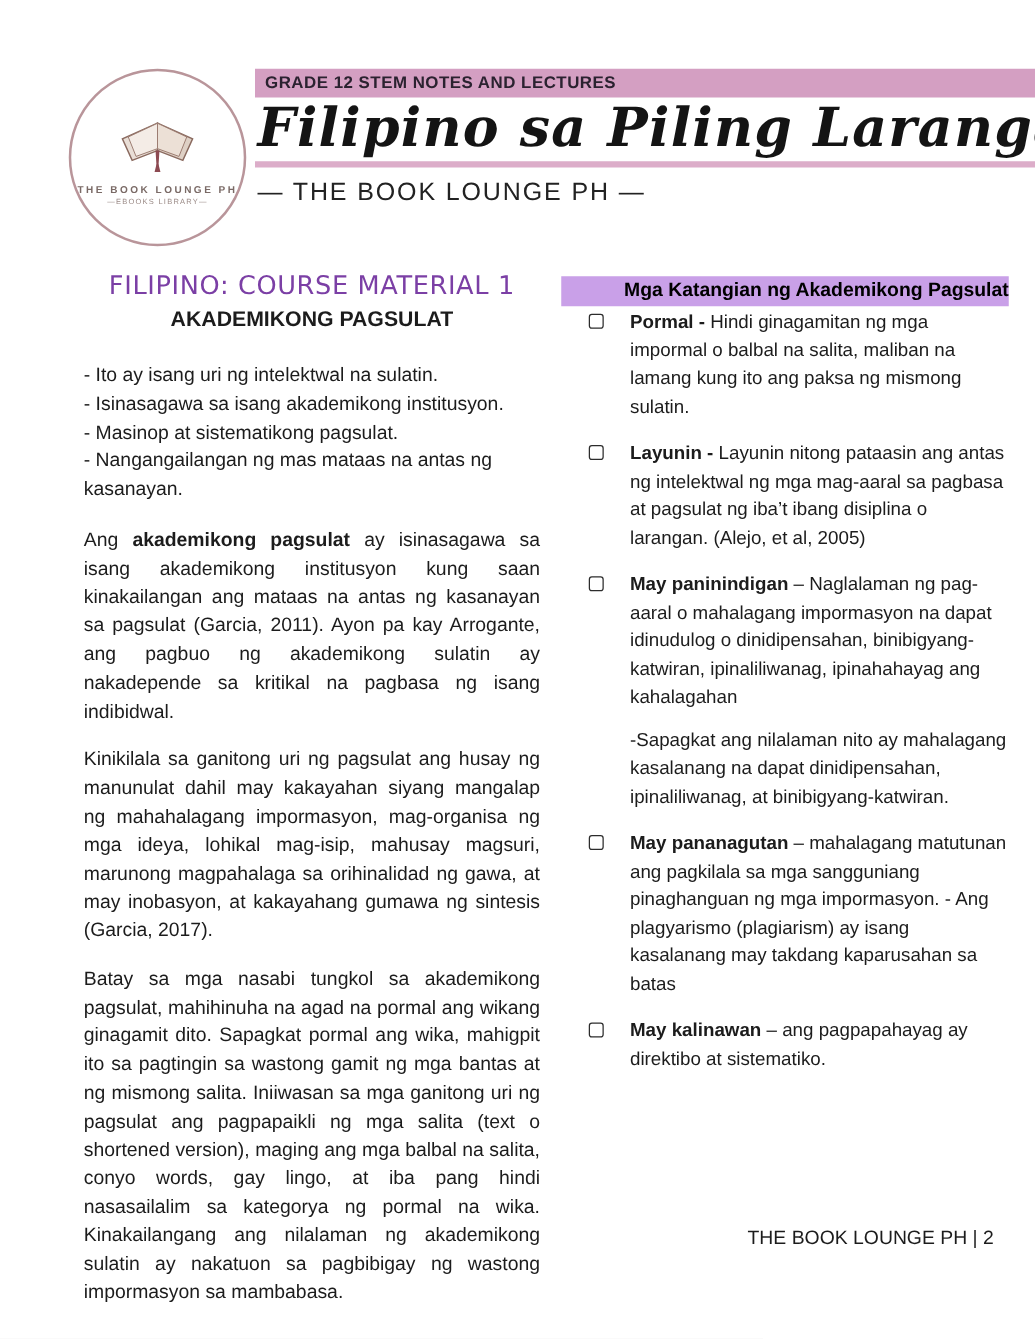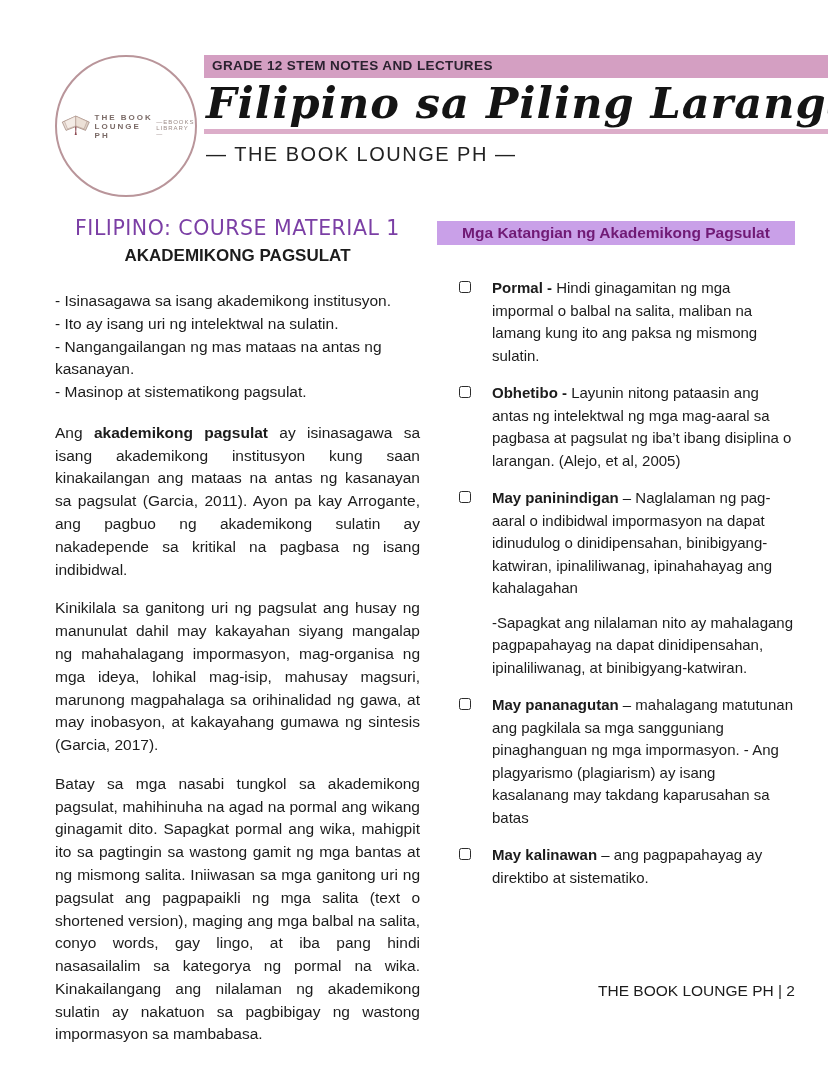--- a/index.html
+++ b/index.html
@@ -12,21 +12,21 @@
     background: #ffffff;
     color: #1c1c1c;
     overflow: hidden;
   }
 
   
   .header { position: absolute; top: 55px; left: 55px; right: 33px; height: 150px; display: flex; }
   .logo {
     width: 142px; height: 142px; flex: 0 0 142px;
     border: 2px solid #b9959a; border-radius: 50%;
-    display: flex; flex-direction: row; align-items: center; justify-content: center;
+    display: flex; flex-direction: column; align-items: center; justify-content: center;
     background: #fff;
   }
   .logo-book { width: 78px; height: 56px; margin-bottom: 4px; }
   .logo-name { font-size: 8px; letter-spacing: 2px; color: #7a6a66; font-weight: bold; }
   .logo-tagline { font-size: 6px; letter-spacing: 1px; color: #9a8a86; margin-top: 3px; }
 
   .header-right { flex: 1; margin-left: 7px; display: flex; flex-direction: column; }
   .grade-banner {
     background: #d49fc2;
     color: #2b2230;
@@ -47,21 +47,21 @@
     margin: 2px 0 2px 2px;
     white-space: nowrap;
   }
   .pink-rule { height: 5px; background: #dcadc9; }
   .header-subtitle {
     margin-top: 9px; margin-left: 2px;
     font-size: 20px; letter-spacing: 1.5px; color: #222;
   }
 
   
-  .columns { position: absolute; top: 208px; left: 55px; right: 33px; display: flex; gap: 17px; }
+  .columns { position: absolute; top: 208px; left: 67px; right: 33px; display: flex; gap: 17px; }
   .col-left  { width: 365px; flex: 0 0 365px; }
   .col-right { width: 358px; flex: 0 0 358px; }
 
   .course-title {
     text-align: center;
     font-family: "DejaVu Sans", sans-serif;
     color: #7b3fa5;
     font-size: 20.5px;
     letter-spacing: 0.5px;
     margin-top: 8px;
@@ -72,26 +72,26 @@
     font-size: 17px;
     margin-top: 6px;
     margin-bottom: 24px;
   }
   .intro-points { font-size: 15.5px; line-height: 1.47; margin-bottom: 18px; }
   .para { font-size: 15.5px; line-height: 1.47; text-align: justify; margin-bottom: 16px; }
   .para b, .examples b { font-weight: bold; }
 
   .examples { font-size: 15.5px; line-height: 1.47; text-align: justify; }
   .katangian-banner {
-    margin: 13px 0 32px 0;
+    margin: 13px 0 2px 0;
     background: #c9a0e8;
-    text-align: center;
+    text-align: right;
     font-weight: bold;
     font-size: 15.5px;
-    color: #701a75;
+    color: #000000;
     padding: 3px 0;
   }
 
   .checklist { list-style: none; }
   .check-item { display: flex; margin-bottom: 15px; }
   .checkbox {
     flex: 0 0 12px;
     width: 12px; height: 12px;
     border: 1.6px solid #2c2c2c;
     border-radius: 2.5px;
@@ -135,48 +135,48 @@
     </div>
   </div>
 
   <div class="columns">
 
     <div class="col-left">
       <div class="course-title">FILIPINO: COURSE MATERIAL 1</div>
       <div class="section-title">AKADEMIKONG PAGSULAT</div>
 
       <div class="intro-points">
+        <div>- Ito ay isang uri ng intelektwal na sulatin.</div>
         <div>- Isinasagawa sa isang akademikong institusyon.</div>
-        <div>- Ito ay isang uri ng intelektwal na sulatin.</div>
+        <div>- Masinop at sistematikong pagsulat.</div>
         <div>- Nangangailangan ng mas mataas na antas ng kasanayan.</div>
-        <div>- Masinop at sistematikong pagsulat.</div>
       </div>
 
       <p class="para"><span>Ang </span><b>akademikong pagsulat</b><span> ay isinasagawa sa isang akademikong institusyon kung saan kinakailangan ang mataas na antas ng kasanayan sa pagsulat (Garcia, 2011). Ayon pa kay Arrogante, ang pagbuo ng akademikong sulatin ay nakadepende sa kritikal na pagbasa ng isang indibidwal.</span></p>
       <p class="para">Kinikilala sa ganitong uri ng pagsulat ang husay ng manunulat dahil may kakayahan siyang mangalap ng mahahalagang impormasyon, mag-organisa ng mga ideya, lohikal mag-isip, mahusay magsuri, marunong magpahalaga sa orihinalidad ng gawa, at may inobasyon, at kakayahang gumawa ng sintesis (Garcia, 2017).</p>
       <p class="para">Batay sa mga nasabi tungkol sa akademikong pagsulat, mahihinuha na agad na pormal ang wikang ginagamit dito. Sapagkat pormal ang wika, mahigpit ito sa pagtingin sa wastong gamit ng mga bantas at ng mismong salita. Iniiwasan sa mga ganitong uri ng pagsulat ang pagpapaikli ng mga salita (text o shortened version), maging ang mga balbal na salita, conyo words, gay lingo, at iba pang hindi nasasailalim sa kategorya ng pormal na wika. Kinakailangang ang nilalaman ng akademikong sulatin ay nakatuon sa pagbibigay ng wastong impormasyon sa mambabasa.</p>
     </div>
 
     <div class="col-right">
 
       <div class="katangian-banner">Mga Katangian ng Akademikong Pagsulat</div>
 
       <ul class="checklist">
         <li class="check-item">
           <span class="checkbox"></span>
           <div class="check-body"><span class="term">Pormal -</span><span> Hindi ginagamitan ng mga impormal o balbal na salita, maliban na lamang kung ito ang paksa ng mismong sulatin.</span></div>
         </li>
         <li class="check-item">
           <span class="checkbox"></span>
-          <div class="check-body"><span class="term">Obhetibo -</span><span> Layunin nitong pataasin ang antas ng intelektwal ng mga mag-aaral sa pagbasa at pagsulat ng iba’t ibang disiplina o larangan. (Alejo, et al, 2005)</span></div>
+          <div class="check-body"><span class="term">Layunin -</span><span> Layunin nitong pataasin ang antas ng intelektwal ng mga mag-aaral sa pagbasa at pagsulat ng iba’t ibang disiplina o larangan. (Alejo, et al, 2005)</span></div>
         </li>
         <li class="check-item">
           <span class="checkbox"></span>
-          <div class="check-body"><span class="term">May paninindigan</span><span> – Naglalaman ng pag-aaral o indibidwal impormasyon na dapat idinudulog o dinidipensahan, binibigyang-katwiran, ipinaliliwanag, ipinahahayag ang kahalagahan</span>
-            <div class="check-note">-Sapagkat ang nilalaman nito ay mahalagang pagpapahayag na dapat dinidipensahan, ipinaliliwanag, at binibigyang-katwiran.</div>
+          <div class="check-body"><span class="term">May paninindigan</span><span> – Naglalaman ng pag-aaral o mahalagang impormasyon na dapat idinudulog o dinidipensahan, binibigyang-katwiran, ipinaliliwanag, ipinahahayag ang kahalagahan</span>
+            <div class="check-note">-Sapagkat ang nilalaman nito ay mahalagang kasalanang na dapat dinidipensahan, ipinaliliwanag, at binibigyang-katwiran.</div>
           </div>
         </li>
         <li class="check-item">
           <span class="checkbox"></span>
           <div class="check-body"><span class="term">May pananagutan</span><span> – mahalagang matutunan ang pagkilala sa mga sangguniang pinaghanguan ng mga impormasyon. - Ang plagyarismo (plagiarism) ay isang kasalanang may takdang kaparusahan sa batas</span></div>
         </li>
         <li class="check-item">
           <span class="checkbox"></span>
           <div class="check-body"><span class="term">May kalinawan</span><span> – ang pagpapahayag ay direktibo at sistematiko.</span></div>
         </li>

